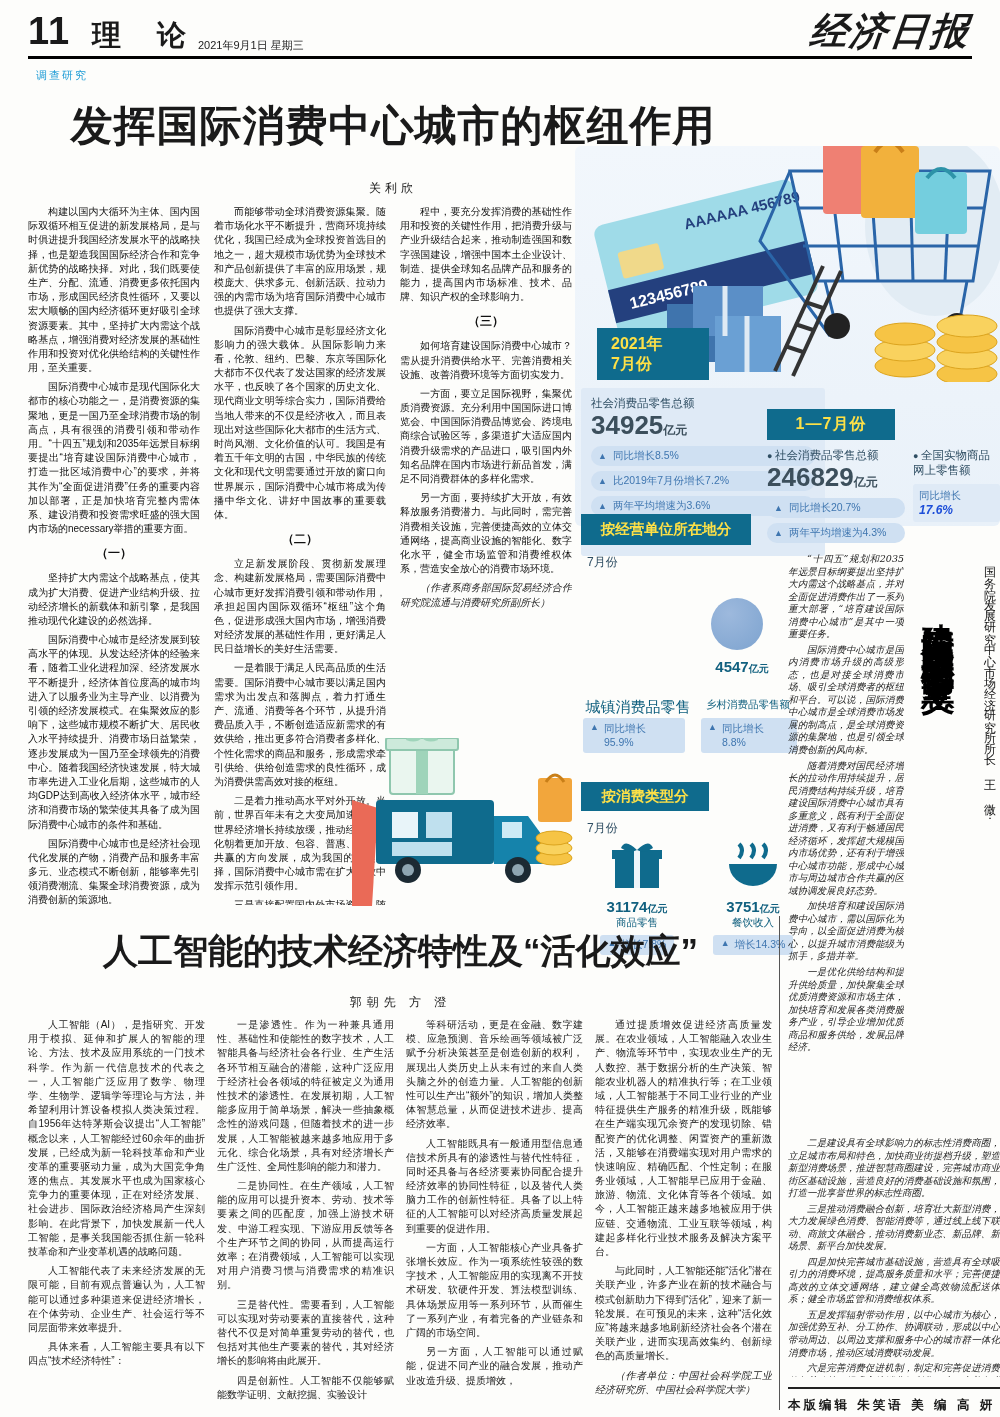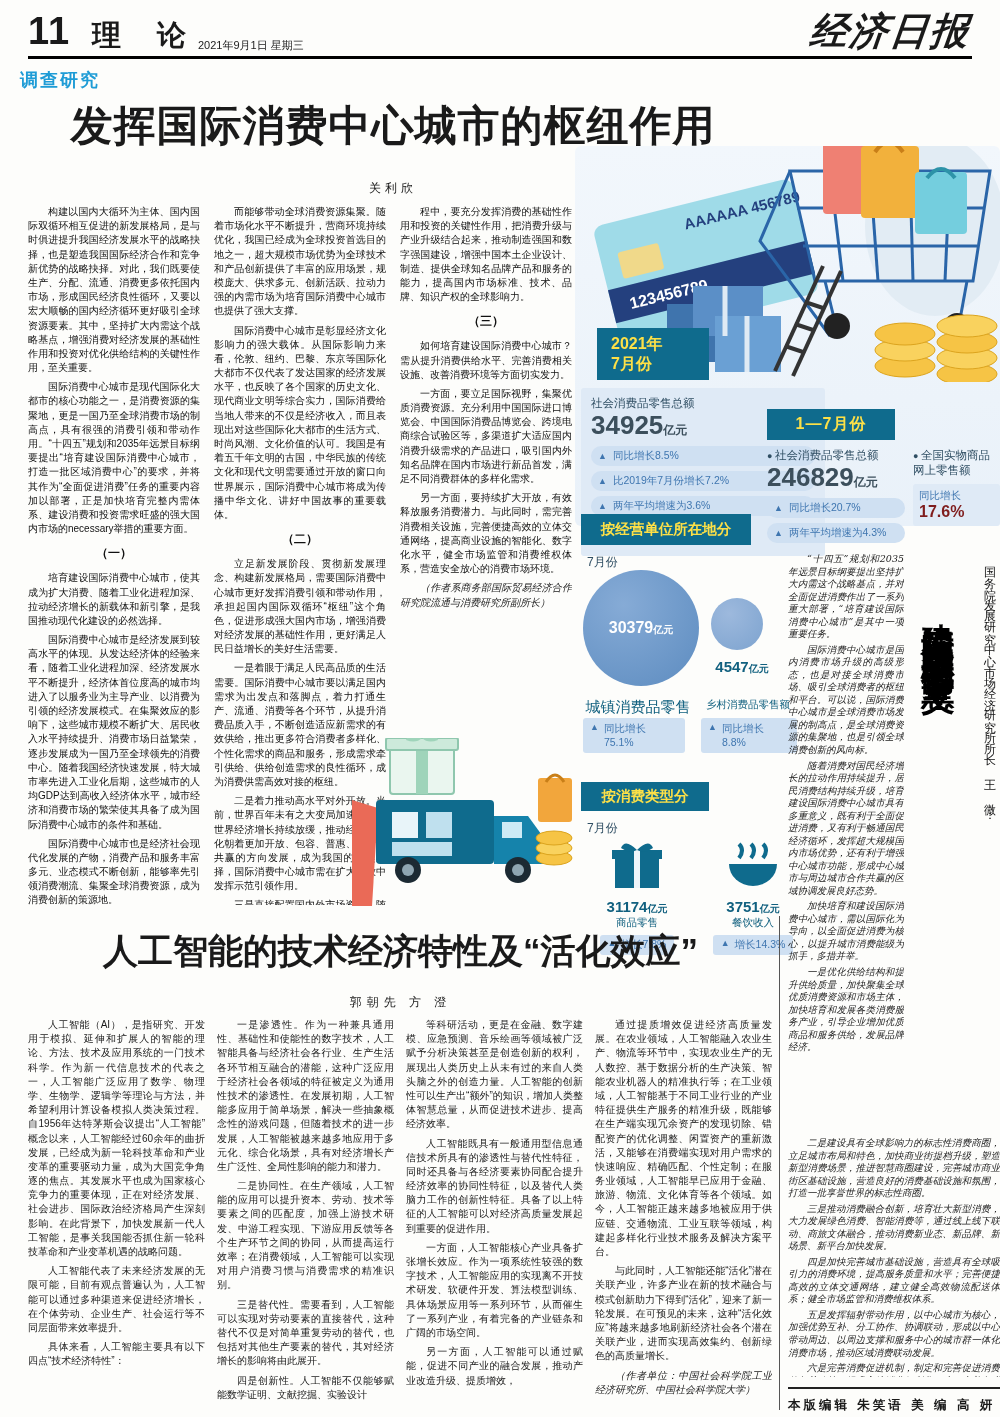--- a/index.html
+++ b/index.html
@@ -7,21 +7,21 @@
         font-family:"Liberation Sans",sans-serif;color:#1a1a1a;overflow:hidden;}
   
   #hdr{position:absolute;left:0;top:0;width:1000px;height:60px;}
   .pagenum{position:absolute;left:28px;top:10px;font-size:38px;font-weight:bold;letter-spacing:1px;}
   .secname{position:absolute;left:92px;top:16px;font-size:29px;font-weight:bold;letter-spacing:14px;}
   .pubdate{position:absolute;left:198px;top:38px;font-size:11px;color:#222;}
   .masthead{position:absolute;right:30px;top:6px;font-family:"DejaVu Serif",serif;
             font-size:38px;font-weight:bold;font-style:italic;transform:skewX(-6deg);letter-spacing:2px;}
   .hrule{position:absolute;left:28px;right:28px;top:56px;height:3px;background:#000;}
   
-  .kicker{position:absolute;left:20px;top:68px;font-size:18px;font-weight:bold;color:#1f9cd6;letter-spacing:2px;}
+  .kicker{position:absolute;left:36px;top:68px;font-size:11px;font-weight:normal;color:#1f9cd6;letter-spacing:2px;}
   
   .m-title{position:absolute;left:28px;top:98px;width:730px;text-align:center;
            font-size:42px;font-weight:bold;letter-spacing:1px;white-space:nowrap;}
   .m-author{position:absolute;left:28px;top:180px;width:730px;text-align:center;font-size:12px;letter-spacing:4px;}
   .mcols{position:absolute;left:28px;top:205px;width:546px;height:700px;display:flex;gap:14px;}
   .ncol{width:172px;height:100%;overflow:hidden;font-size:10px;line-height:1.42;text-align:justify;color:#111;}
   .ncol p{margin:0 0 5px 0;text-indent:2em;}
   .ncol p.secmark{text-indent:0;text-align:center;font-weight:bold;font-size:12px;margin:9px 0;}
   .ncol p.credit{font-family:Liberation Sans, sans-serif;font-style:italic;color:#222;}
   
@@ -38,21 +38,21 @@
   .stat-big .unit{font-size:12px;font-weight:bold;}
   .growrow{display:flex;align-items:center;gap:6px;background:#cfe0f2;border-radius:10px;
            margin-top:5px;padding:3px 7px;font-size:10.5px;color:#3f76b0;}
   .tri{color:#3f76b0;font-size:9px;}
   .tri::before{content:"▲";}
   .dot::before{content:"● ";font-size:9px;color:#2f4e63;}
   .h17{position:absolute;left:192px;top:263px;width:128px;height:31px;font-size:16px;letter-spacing:1px;}
   .p-cum{position:absolute;left:192px;top:302px;width:233px;height:150px;}
   .cum-left{position:absolute;left:0;top:0;width:138px;}
   .cum-right{position:absolute;left:146px;top:0;width:87px;}
-  .pct-big{font-size:16px;font-weight:bold;color:#7f1d1d;}
+  .pct-big{font-size:12px;font-weight:bold;color:#1d4ed8;font-style:italic;}
   .rt-panel{background:#dfeaf6;border-radius:3px;padding:5px 6px;margin-top:6px;font-size:10.5px;color:#3f76b0;}
   .h-region{position:absolute;left:6px;top:368px;width:170px;height:31px;font-size:14.5px;}
   .reg-month{position:absolute;left:12px;top:408px;font-size:12px;color:#2f4e63;}
   .bubble{position:absolute;border-radius:50%;display:flex;align-items:center;justify-content:center;
           color:#fff;font-weight:bold;}
   .bub-big{left:8px;top:424px;width:116px;height:116px;font-size:16px;
            background:radial-gradient(circle at 35% 30%,#86abd6,#5d8cc0);}
   .bub-small{left:136px;top:452px;width:52px;height:52px;
            background:radial-gradient(circle at 35% 30%,#9db9dd,#7da3cf);}
   .bub-val{position:absolute;left:122px;top:512px;width:90px;font-size:15px;font-weight:bold;color:#11607f;text-align:center;}
@@ -113,21 +113,21 @@
   <div class="kicker">调查研究</div>
 
   <div class="m-title">发挥国际消费中心城市的枢纽作用</div>
   <div class="m-author">关利欣</div>
 
   <div class="mcols">
     <div class="ncol">
       <p>构建以国内大循环为主体、国内国际双循环相互促进的新发展格局，是与时俱进提升我国经济发展水平的战略抉择，也是塑造我国国际经济合作和竞争新优势的战略抉择。对此，我们既要使生产、分配、流通、消费更多依托国内市场，形成国民经济良性循环，又要以宏大顺畅的国内经济循环更好吸引全球资源要素。其中，坚持扩大内需这个战略基点，增强消费对经济发展的基础性作用和投资对优化供给结构的关键性作用，至关重要。</p>
       <p>国际消费中心城市是现代国际化大都市的核心功能之一，是消费资源的集聚地，更是一国乃至全球消费市场的制高点，具有很强的消费引领和带动作用。“十四五”规划和2035年远景目标纲要提出“培育建设国际消费中心城市，打造一批区域消费中心”的要求，并将其作为“全面促进消费”任务的重要内容加以部署，正是加快培育完整内需体系、建设消费和投资需求旺盛的强大国内市场的necessary举措的重要方面。</p>
       <p class="secmark">（一）</p>
-      <p>培育建设国际消费中心城市，使其成为扩大消费、随着工业化进程加深、拉动经济增长的新载体和新引擎，是我国推动现代化建设的必然选择。</p>
+      <p>坚持扩大内需这个战略基点，使其成为扩大消费、促进产业结构升级、拉动经济增长的新载体和新引擎，是我国推动现代化建设的必然选择。</p>
       <p>国际消费中心城市是经济发展到较高水平的体现。从发达经济体的经验来看，随着工业化进程加深、经济发展水平不断提升，经济体首位度高的城市均进入了以服务业为主导产业、以消费为引领的经济发展模式。在集聚效应的影响下，这些城市规模不断扩大、居民收入水平持续提升、消费市场日益繁荣，逐步发展成为一国乃至全球领先的消费中心。随着我国经济快速发展，特大城市率先进入工业化后期，这些城市的人均GDP达到高收入经济体水平，城市经济和消费市场的繁荣使其具备了成为国际消费中心城市的条件和基础。</p>
       <p>国际消费中心城市也是经济社会现代化发展的产物，消费产品和服务丰富多元、业态模式不断创新，能够率先引领消费潮流、集聚全球消费资源，成为消费创新的策源地。</p>
 
     </div>
     <div class="ncol">
       <p>而能够带动全球消费资源集聚。随着市场化水平不断提升，营商环境持续优化，我国已经成为全球投资首选目的地之一，超大规模市场优势为全球技术和产品创新提供了丰富的应用场景，规模庞大、供求多元、创新活跃、拉动力强的内需市场为培育国际消费中心城市也提供了强大支撑。</p>
       <p>国际消费中心城市是彰显经济文化影响力的强大载体。从国际影响力来看，伦敦、纽约、巴黎、东京等国际化大都市不仅代表了发达国家的经济发展水平，也反映了各个国家的历史文化、现代商业文明等综合实力，国际消费给当地人带来的不仅是经济收入，而且表现出对这些国际化大都市的生活方式、时尚风潮、文化价值的认可。我国是有着五千年文明的古国，中华民族的传统文化和现代文明需要通过开放的窗口向世界展示，国际消费中心城市将成为传播中华文化、讲好中国故事的重要载体。</p>
       <p class="secmark">（二）</p>
       <p>立足新发展阶段、贯彻新发展理念、构建新发展格局，需要国际消费中心城市更好发挥消费引领和带动作用，承担起国内国际双循环“枢纽”这个角色，促进形成强大国内市场，增强消费对经济发展的基础性作用，更好满足人民日益增长的美好生活需要。</p>
       <p>一是着眼于满足人民高品质的生活需要。国际消费中心城市要以满足国内需求为出发点和落脚点，着力打通生产、流通、消费等各个环节，从提升消费品质入手，不断创造适应新需求的有效供给，推出更多符合消费者多样化、个性化需求的商品和服务，形成需求牵引供给、供给创造需求的良性循环，成为消费供需高效对接的枢纽。</p>
@@ -279,33 +279,30 @@
         <div class="stat-label dot">全国实物商品网上零售额</div>
         <div class="rt-panel">
           <div>同比增长</div>
           <div class="pct-big">17.6%</div>
         </div>
       </div>
     </div>
 
     <div class="tealbox h-region">按经营单位所在地分</div>
     <div class="reg-month">7月份</div>
-    <div class="bubble bub-big">
-      <span><span>30379</span><span style="font-size:10px">亿元</span></span>
-    </div>
     <div class="bubble bub-small"></div>
     <div class="bub-val">
       <span>4547</span><span class="unit">亿元</span>
     </div>
     <div class="reg-lab1">城镇消费品零售额</div>
     <div class="reg-lab2">乡村消费品零售额</div>
     <div class="reg-g1">
       <div class="g2line">
           <span class="tri"></span>
-        <span><span>同比增长</span><br><span>75.1%</span></span>
+        <span><span>同比增长</span><br><span>95.9%</span></span>
         </div>
     </div>
     <div class="reg-g2">
       <div class="g2line">
           <span class="tri"></span>
         <span><span>同比增长</span><br><span>8.8%</span></span>
         </div>
     </div>
 
     <div class="tealbox h-type">按消费类型分</div>

